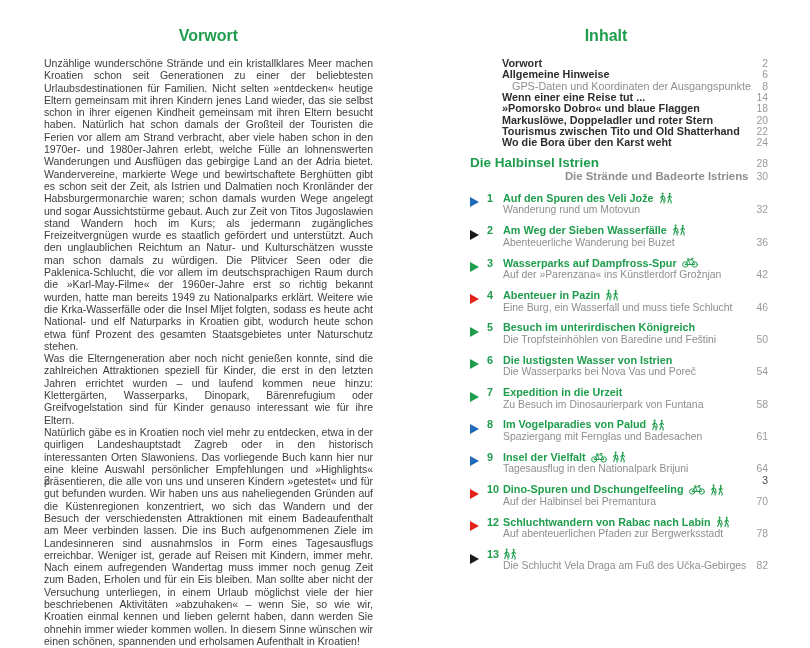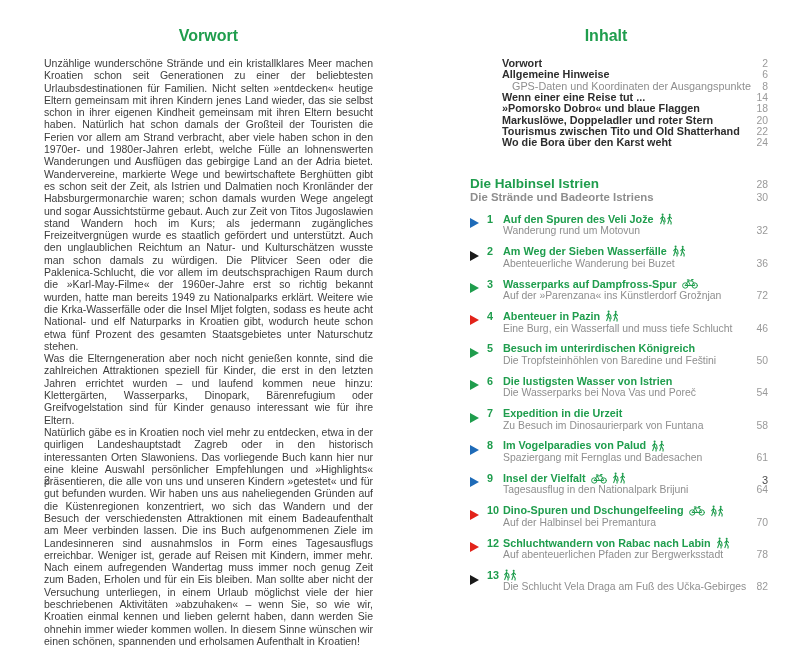--- a/index.html
+++ b/index.html
@@ -31,24 +31,24 @@
   #page-right .corner-num { right: 42px; }
 
   
   .front-list { margin-left: 32px; }
   .front-row { display: flex; align-items: baseline; font-size: 10.8px; line-height: 11.35px; }
   .front-label { flex: 1; font-weight: bold; color: #2e2e2e; }
   .front-row.sub .front-label { font-weight: normal; color: #8e8e8e; padding-left: 10px; }
   .toc-page { font-weight: normal; font-size: 10.4px; color: #9a9a9a; margin-left: 8px; }
 
   
-  .section-block { margin-top: 27px; }
+  .section-block { margin-top: 6px; }
   .sec-row1 { display: flex; align-items: baseline; }
   .sec-row1 .sec-title { flex: 1; font-size: 13.5px; line-height: 15px; font-weight: bold; color: #1f9d4d; }
-  .sec-row2 { display: flex; align-items: baseline; }
+  .sec-row2 { display: flex; align-items: baseline; text-align: right; }
   .sec-row2 .sec-sub { flex: 1; font-size: 11.4px; line-height: 13px; font-weight: bold; color: #8e8e8e; }
 
   
   .entries { margin-top: 9px; }
   .entry { display: flex; margin-bottom: 7.9px; }
   .marker-col { width: 17px; padding-top: 1.5px; }
   .tri {
     display: inline-block; width: 0; height: 0;
     border-style: solid; border-width: 5.2px 0 5.2px 9.2px;
     border-color: transparent transparent transparent currentColor;
@@ -217,21 +217,21 @@
         <path d="M3.3 7.5 L6.1 2.9 L10.5 2.9 L12.7 7.5 L8.5 7.5 L6.1 2.9"></path>
         <path d="M8.5 7.5 L3.3 7.5"></path>
         <path d="M10 2.9 L9.5 1.5 L11.1 1.5"></path>
         <path d="M5.3 1.9 L7 1.9"></path>
       </g>
     </svg>
   </span>
 </span>
       <span class="entry-sub-row">
         <span class="entry-sub">Auf der »Parenzana« ins Künstlerdorf Grožnjan</span>
-        <span class="toc-page">72</span>
+        <span class="toc-page">42</span>
       </span>
     </span>
   </div>
 
   <div class="entry">
     <span class="marker-col"><span class="tri tri-red"></span></span>
     <span class="num-col">4</span>
     <span class="entry-body">
       <span class="entry-title-row">
             <span class="entry-title">Abenteuer in Pazin</span>

